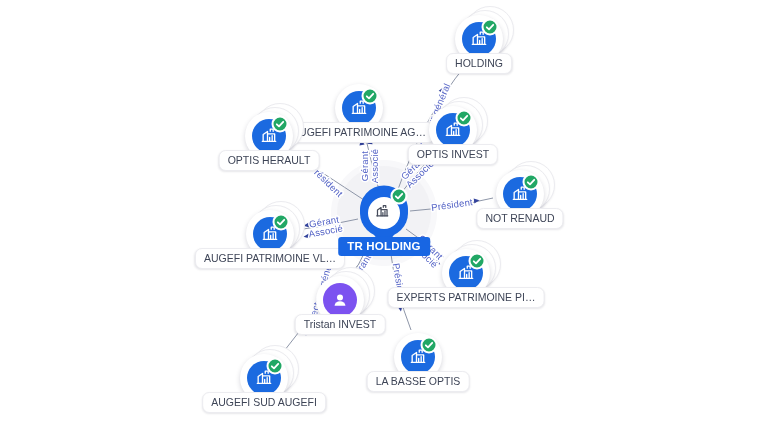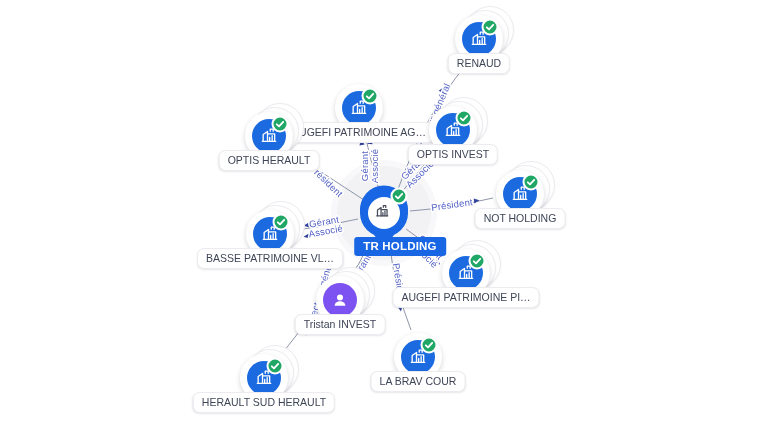--- a/index.html
+++ b/index.html
@@ -19,21 +19,21 @@
   .s2{transform:translate(calc(-50% + 11px),calc(-50% - 9px));}
   .disc{position:absolute;width:48px;height:48px;border-radius:50%;background:#fff;
         transform:translate(-50%,-50%);box-shadow:0 2px 5px rgba(25,30,60,.18);}
   .bubble{position:absolute;width:34px;height:34px;border-radius:50%;background:#1b6ae0;
           transform:translate(-50%,-50%);display:flex;align-items:center;justify-content:center;}
   .bubble.person{background:#7c52f0;}
   .badge{position:absolute;transform:translate(calc(-50% + 11px),calc(-50% - 12px));}
   .pill{position:absolute;top:14px;left:0;transform:translateX(-50%);white-space:nowrap;
         background:#fff;border:1px solid #ececf0;border-radius:7px;padding:3px 8px 4px;
         font-size:10.5px;color:#3e4557;box-shadow:0 1px 2px rgba(20,24,48,.10);}
-  .center-label{position:absolute;top:24px;left:16px;transform:translateX(-50%);white-space:nowrap;
+  .center-label{position:absolute;top:24px;left:0;transform:translateX(-50%);white-space:nowrap;
         background:#1866e3;color:#fff;font-size:11.5px;font-weight:bold;
         padding:3px 9px 4px;border-radius:3px;letter-spacing:.2px;}
   .pin{position:absolute;transform:translate(-32px,-30px);}
 </style>
 </head>
 <body>
 
 <div class="canvas">
 
   <div class="halo" style="left:384px;top:213px;"></div>
@@ -84,21 +84,21 @@
           <path d="M10.2 9.5H18.8V18.5"></path>
           <path d="M13.5 6.2V3.8H17V6.4"></path>
           <path d="M12.8 18.5V13.8M15.8 18.5V11.5"></path>
           <path d="M4 18.5H20"></path>
         </svg>
       </div>
     <svg class="badge" width="20" height="20" viewBox="0 0 20 20">
         <circle cx="10" cy="10" r="7.5" fill="#21a765" stroke="#fff" stroke-width="2"></circle>
         <polyline points="6.8,10.3 9,12.4 13.2,7.8" fill="none" stroke="#fff" stroke-width="1.8" stroke-linecap="round" stroke-linejoin="round"></polyline>
       </svg>
-    <div class="pill">RENAUD</div>
+    <div class="pill">HOLDING</div>
   </div>
 
   <div class="node" style="left:359px;top:108px;">
     <div class="disc"></div>
     <div class="bubble">
         <svg width="20" height="20" viewBox="0 0 24 24" fill="none" stroke="#fff" stroke-width="1.6" stroke-linecap="round" stroke-linejoin="round">
           <path d="M5 18.5V10.2L10.2 6.6V18.5"></path>
           <path d="M10.2 9.5H18.8V18.5"></path>
           <path d="M13.5 6.2V3.8H17V6.4"></path>
           <path d="M12.8 18.5V13.8M15.8 18.5V11.5"></path>
@@ -162,61 +162,61 @@
           <path d="M10.2 9.5H18.8V18.5"></path>
           <path d="M13.5 6.2V3.8H17V6.4"></path>
           <path d="M12.8 18.5V13.8M15.8 18.5V11.5"></path>
           <path d="M4 18.5H20"></path>
         </svg>
       </div>
     <svg class="badge" width="20" height="20" viewBox="0 0 20 20">
         <circle cx="10" cy="10" r="7.5" fill="#21a765" stroke="#fff" stroke-width="2"></circle>
         <polyline points="6.8,10.3 9,12.4 13.2,7.8" fill="none" stroke="#fff" stroke-width="1.8" stroke-linecap="round" stroke-linejoin="round"></polyline>
       </svg>
-    <div class="pill">NOT HOLDING</div>
+    <div class="pill">NOT RENAUD</div>
   </div>
 
   <div class="node" style="left:270px;top:234px;">
     <div class="stack s2"></div>
       <div class="stack s1"></div>
     <div class="disc"></div>
     <div class="bubble">
         <svg width="20" height="20" viewBox="0 0 24 24" fill="none" stroke="#fff" stroke-width="1.6" stroke-linecap="round" stroke-linejoin="round">
           <path d="M5 18.5V10.2L10.2 6.6V18.5"></path>
           <path d="M10.2 9.5H18.8V18.5"></path>
           <path d="M13.5 6.2V3.8H17V6.4"></path>
           <path d="M12.8 18.5V13.8M15.8 18.5V11.5"></path>
           <path d="M4 18.5H20"></path>
         </svg>
       </div>
     <svg class="badge" width="20" height="20" viewBox="0 0 20 20">
         <circle cx="10" cy="10" r="7.5" fill="#21a765" stroke="#fff" stroke-width="2"></circle>
         <polyline points="6.8,10.3 9,12.4 13.2,7.8" fill="none" stroke="#fff" stroke-width="1.8" stroke-linecap="round" stroke-linejoin="round"></polyline>
       </svg>
-    <div class="pill">BASSE PATRIMOINE VL…</div>
+    <div class="pill">AUGEFI PATRIMOINE VL…</div>
   </div>
 
   <div class="node" style="left:466px;top:273px;">
     <div class="stack s2"></div>
       <div class="stack s1"></div>
     <div class="disc"></div>
     <div class="bubble">
         <svg width="20" height="20" viewBox="0 0 24 24" fill="none" stroke="#fff" stroke-width="1.6" stroke-linecap="round" stroke-linejoin="round">
           <path d="M5 18.5V10.2L10.2 6.6V18.5"></path>
           <path d="M10.2 9.5H18.8V18.5"></path>
           <path d="M13.5 6.2V3.8H17V6.4"></path>
           <path d="M12.8 18.5V13.8M15.8 18.5V11.5"></path>
           <path d="M4 18.5H20"></path>
         </svg>
       </div>
     <svg class="badge" width="20" height="20" viewBox="0 0 20 20">
         <circle cx="10" cy="10" r="7.5" fill="#21a765" stroke="#fff" stroke-width="2"></circle>
         <polyline points="6.8,10.3 9,12.4 13.2,7.8" fill="none" stroke="#fff" stroke-width="1.8" stroke-linecap="round" stroke-linejoin="round"></polyline>
       </svg>
-    <div class="pill">AUGEFI PATRIMOINE PI…</div>
+    <div class="pill">EXPERTS PATRIMOINE PI…</div>
   </div>
 
   <div class="node" style="left:340px;top:300px;">
     <div class="stack s2"></div>
       <div class="stack s1"></div>
     <div class="disc"></div>
     <div class="bubble person">
         <svg width="20" height="20" viewBox="0 0 24 24">
           <circle cx="12" cy="9" r="3.6" fill="#fff"></circle>
           <path d="M5.5 19a6.5 5.6 0 0 1 13 0z" fill="#fff"></path>
@@ -233,41 +233,41 @@
           <path d="M10.2 9.5H18.8V18.5"></path>
           <path d="M13.5 6.2V3.8H17V6.4"></path>
           <path d="M12.8 18.5V13.8M15.8 18.5V11.5"></path>
           <path d="M4 18.5H20"></path>
         </svg>
       </div>
     <svg class="badge" width="20" height="20" viewBox="0 0 20 20">
         <circle cx="10" cy="10" r="7.5" fill="#21a765" stroke="#fff" stroke-width="2"></circle>
         <polyline points="6.8,10.3 9,12.4 13.2,7.8" fill="none" stroke="#fff" stroke-width="1.8" stroke-linecap="round" stroke-linejoin="round"></polyline>
       </svg>
-    <div class="pill">LA BRAV COUR</div>
+    <div class="pill">LA BASSE OPTIS</div>
   </div>
 
   <div class="node" style="left:264px;top:378px;">
     <div class="stack s2"></div>
       <div class="stack s1"></div>
     <div class="disc"></div>
     <div class="bubble">
         <svg width="20" height="20" viewBox="0 0 24 24" fill="none" stroke="#fff" stroke-width="1.6" stroke-linecap="round" stroke-linejoin="round">
           <path d="M5 18.5V10.2L10.2 6.6V18.5"></path>
           <path d="M10.2 9.5H18.8V18.5"></path>
           <path d="M13.5 6.2V3.8H17V6.4"></path>
           <path d="M12.8 18.5V13.8M15.8 18.5V11.5"></path>
           <path d="M4 18.5H20"></path>
         </svg>
       </div>
     <svg class="badge" width="20" height="20" viewBox="0 0 20 20">
         <circle cx="10" cy="10" r="7.5" fill="#21a765" stroke="#fff" stroke-width="2"></circle>
         <polyline points="6.8,10.3 9,12.4 13.2,7.8" fill="none" stroke="#fff" stroke-width="1.8" stroke-linecap="round" stroke-linejoin="round"></polyline>
       </svg>
-    <div class="pill">HERAULT SUD HERAULT</div>
+    <div class="pill">AUGEFI SUD AUGEFI</div>
   </div>
 
   <div class="node" style="left:384px;top:213px;">
     <svg class="pin" width="64" height="72" viewBox="0 0 64 72">
       <path d="M32 66 C27 57 13.5 50 13.5 34" fill="none"></path>
       <path d="M32 66 L18 46 A24 24 0 1 1 46 46 Z" fill="#1866e3"></path>
       <circle cx="32" cy="30" r="24" fill="#1866e3"></circle>
       <circle cx="32" cy="30" r="16" fill="#ffffff"></circle>
       <g transform="translate(22,20)" fill="none" stroke="#474d5c" stroke-width="1.5" stroke-linecap="round" stroke-linejoin="round">
         <path d="M4.2 15.4V8.5L8.5 5.5V15.4" transform="scale(0.83)"></path>

